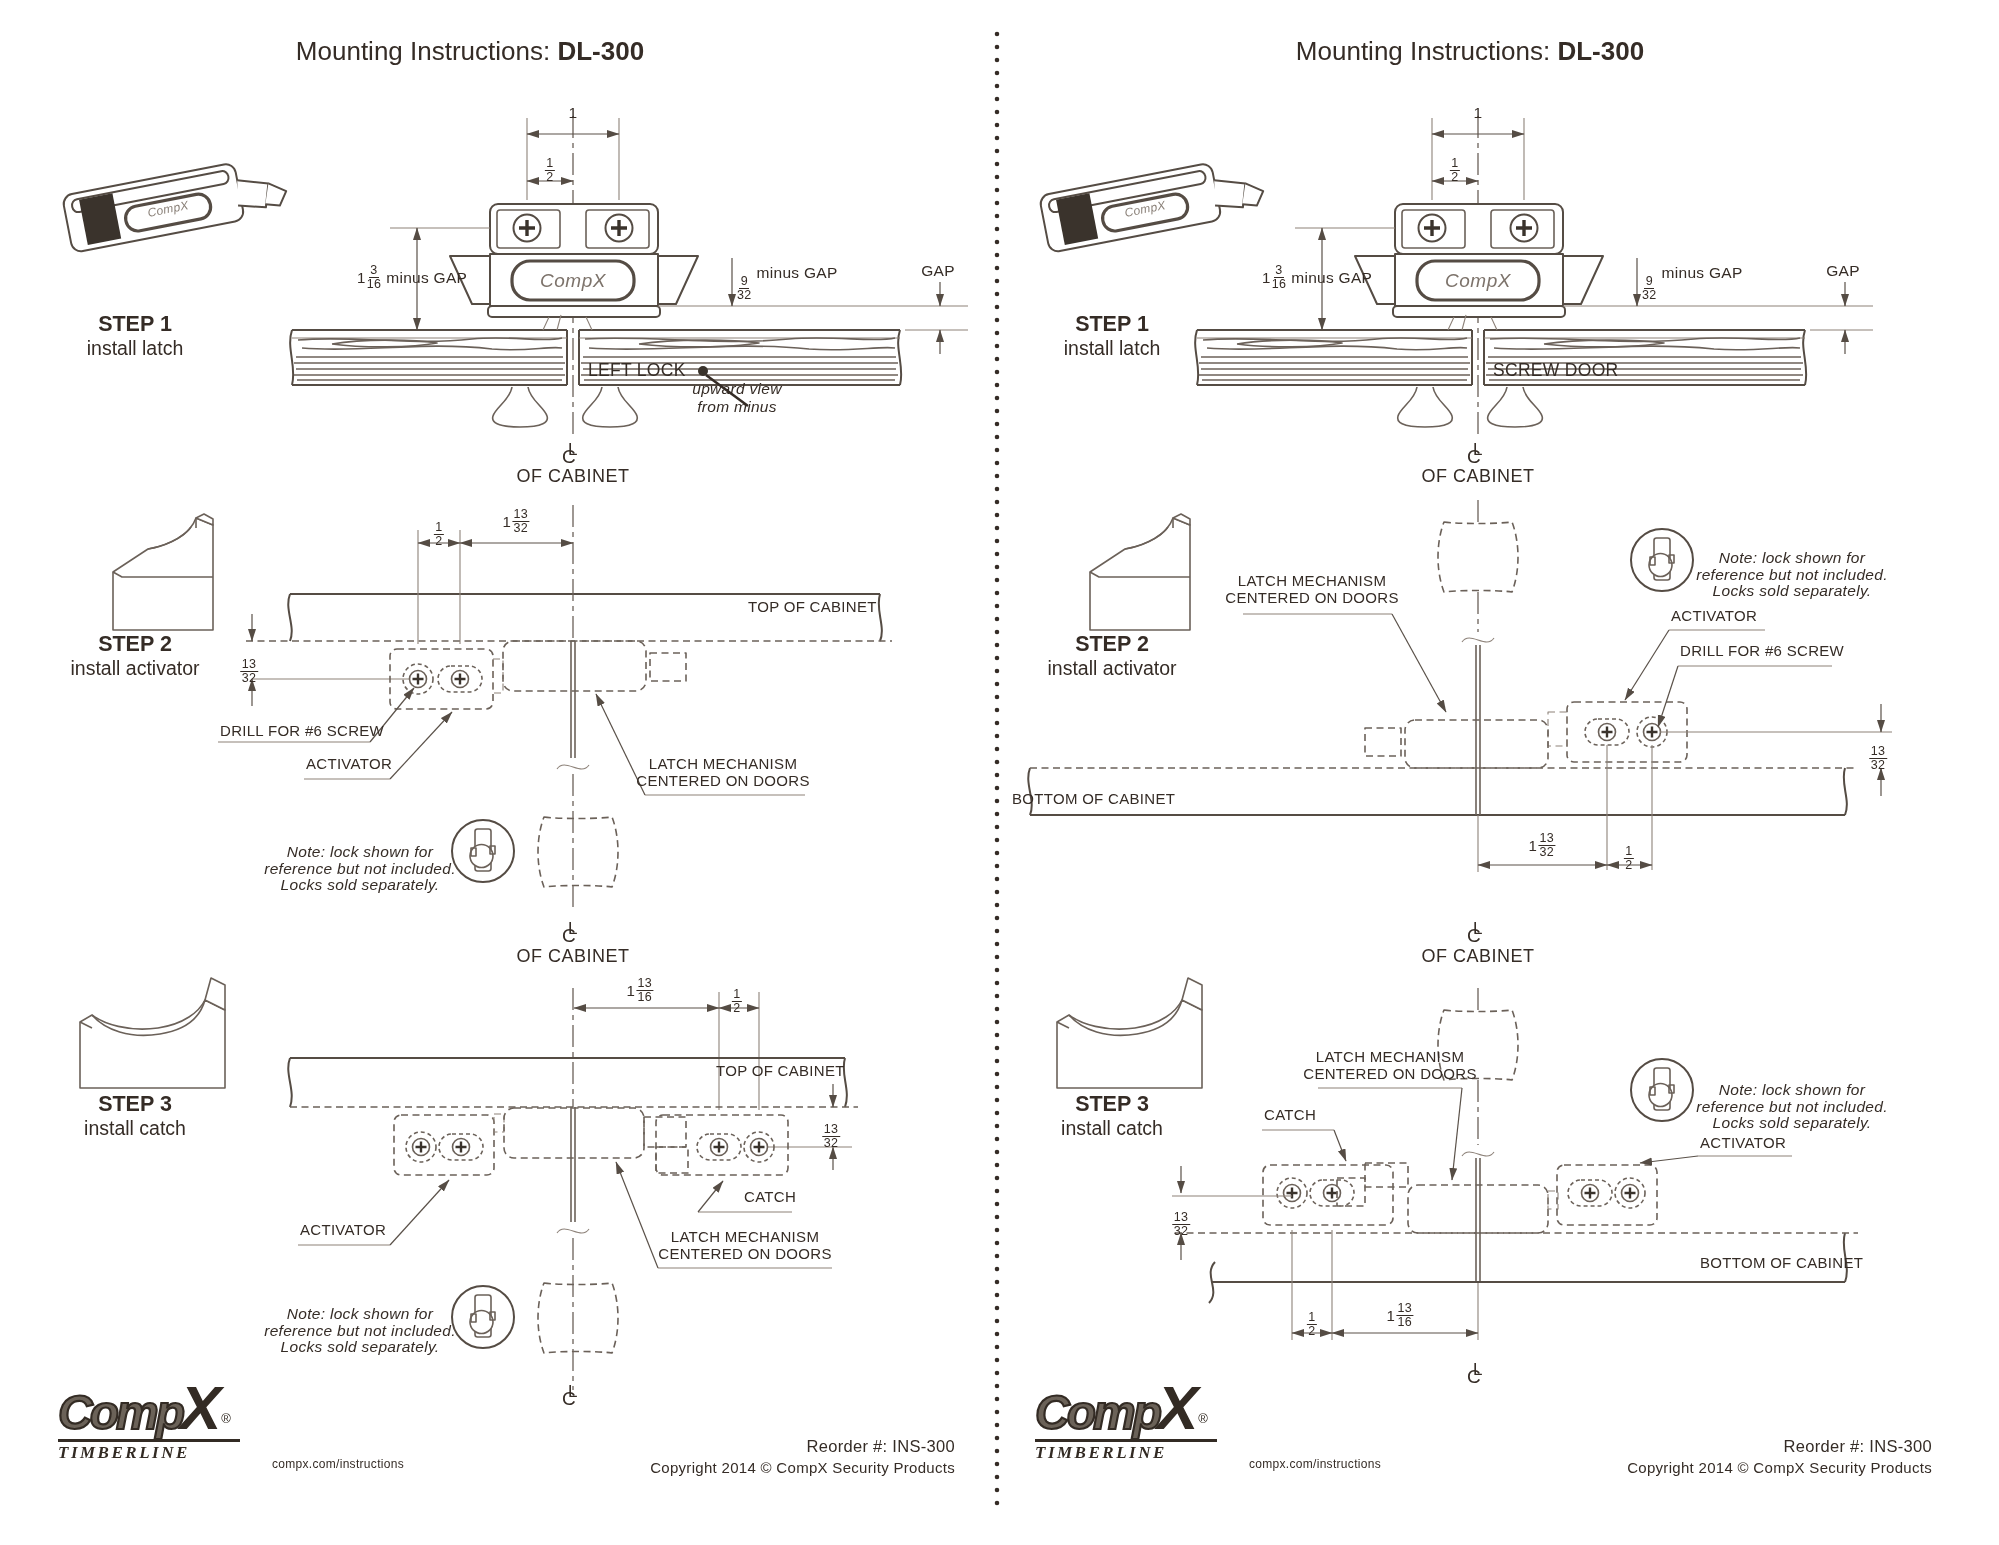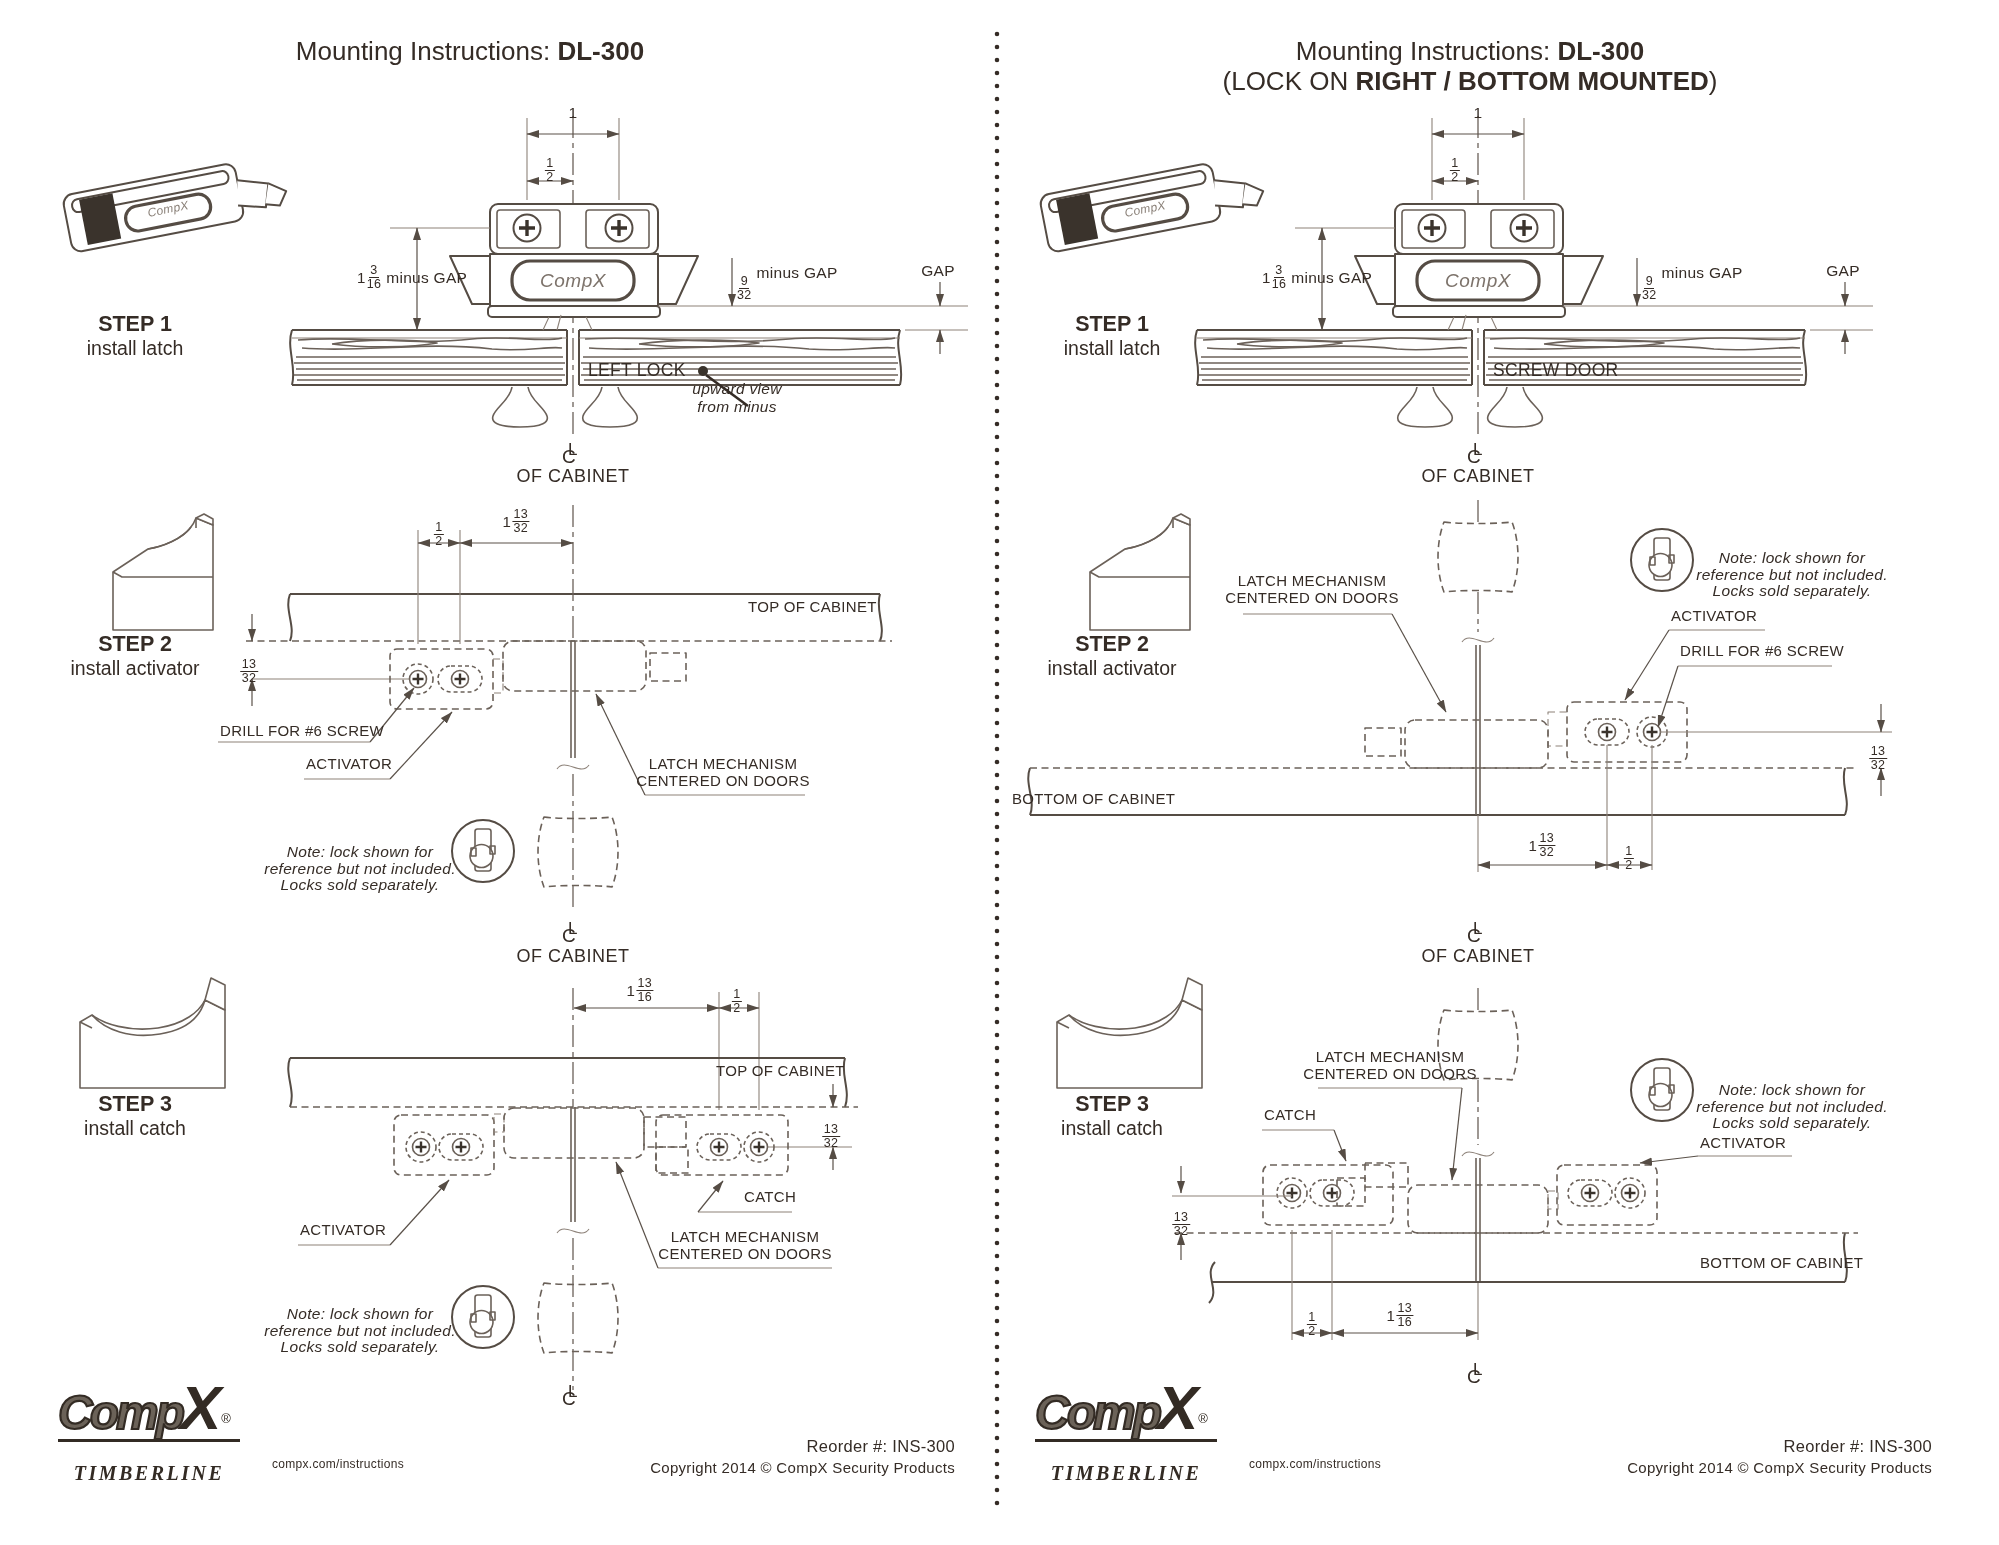--- a/index.html
+++ b/index.html
@@ -42,22 +42,22 @@
   .cl span{position:absolute;font-weight:400;}
   .cl .c{left:0;top:4px;}
   .cl .l{left:6px;top:-2px;font-size:17px;}
   .latchlogo{font-style:italic;font-size:19px;color:#7d736b;letter-spacing:.5px;transform:translateX(-50%);}
   .iconlogo{font-style:italic;font-size:12px;color:#8a8078;transform:translateX(-50%) rotate(-11deg);}
   .brand{position:absolute;}
   .brand-top{white-space:nowrap;}
   .lg-comp{font-style:italic;font-weight:800;font-size:48px;letter-spacing:-3px;color:#6b6258;-webkit-text-stroke:2.2px #332b24;}
   .lg-x{font-style:italic;font-weight:900;font-size:62px;color:#332b24;margin-left:-2px;}
   .lg-reg{font-size:13px;vertical-align:super;color:#332b24;}
-  .brand-sub{font-family:"Liberation Serif",serif;font-style:italic;font-weight:700;font-size:20px;letter-spacing:2.5px;
-             border-top:3.5px solid #332b24;padding-top:20px;margin-top:-4px;color:#332b24;width:182px;text-align:center;}
+  .brand-sub{font-family:"Liberation Serif",serif;font-style:italic;font-weight:700;font-size:17px;letter-spacing:2.5px;
+             border-top:3.5px solid #332b24;padding-top:1px;margin-top:-4px;color:#332b24;width:182px;}
   .url{font-weight:normal;font-size:12px;}
 </style>
 </head>
 <body>
 
 <div class="sheet">
 
 <svg class="art" width="1999" height="1545" viewBox="0 0 1999 1545">
   <defs>
     <marker id="ar" orient="auto-start-reverse" markerWidth="13" markerHeight="9" refX="12" refY="4" markerUnits="userSpaceOnUse">
@@ -475,21 +475,20 @@
     <div class="brand-sub">TIMBERLINE</div>
   </div>
   <div class="lb url" style="left:272px;top:1457px">compx.com/instructions</div>
   <div class="lb rgt" style="left:955px;top:1437px;font-size:16.5px">Reorder #: INS-300</div>
   <div class="lb rgt" style="left:955px;top:1459px;font-size:15px">Copyright  2014 © CompX Security Products</div>
 </div>
 
 <div>
   <div class="title" style="left:1470px;top:36px">
     <div><span>Mounting Instructions: </span><b>DL-300</b></div>
-    <div><span>(LOCK ON </span><b>RIGHT / BOTTOM MOUNTED</b><span>)</span></div>
   </div>
 
   <div class="step" style="left:1112px;top:312px">
     <div class="stepname">STEP 1</div>
     <div class="stepcap">install latch</div>
   </div>
   <div class="step" style="left:1112px;top:632px">
     <div class="stepname">STEP 2</div>
     <div class="stepcap">install activator</div>
   </div>

